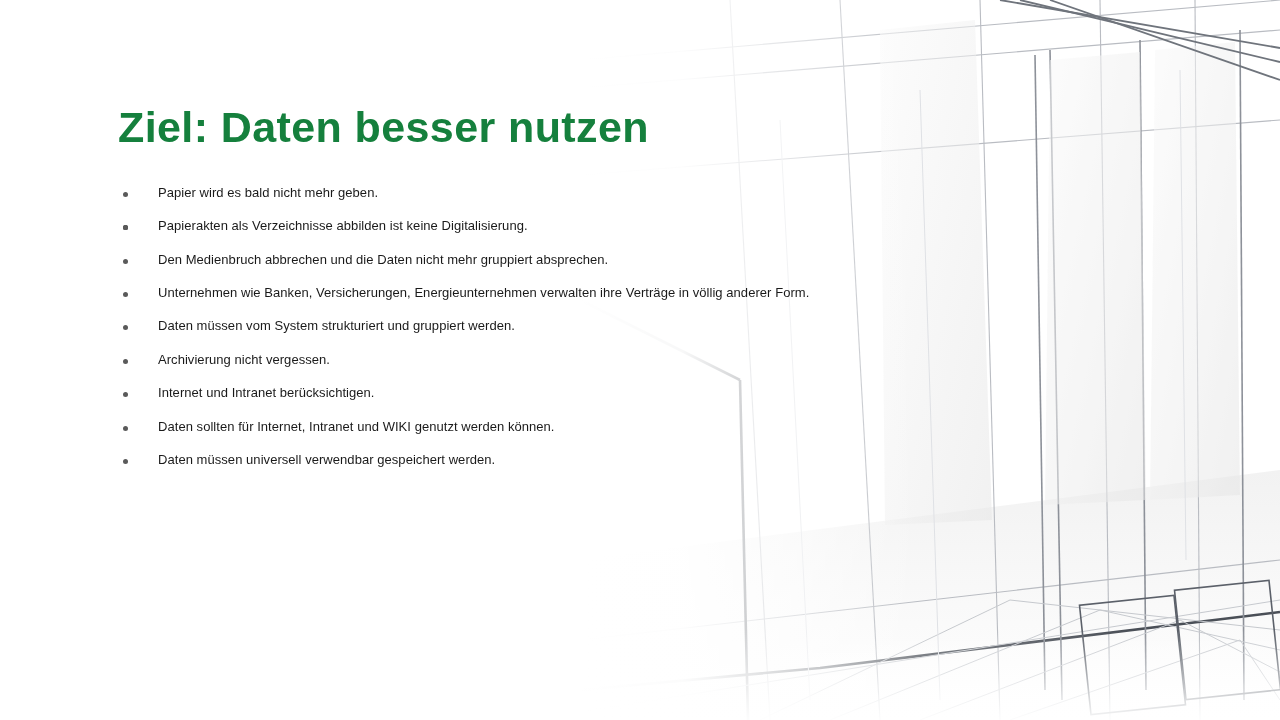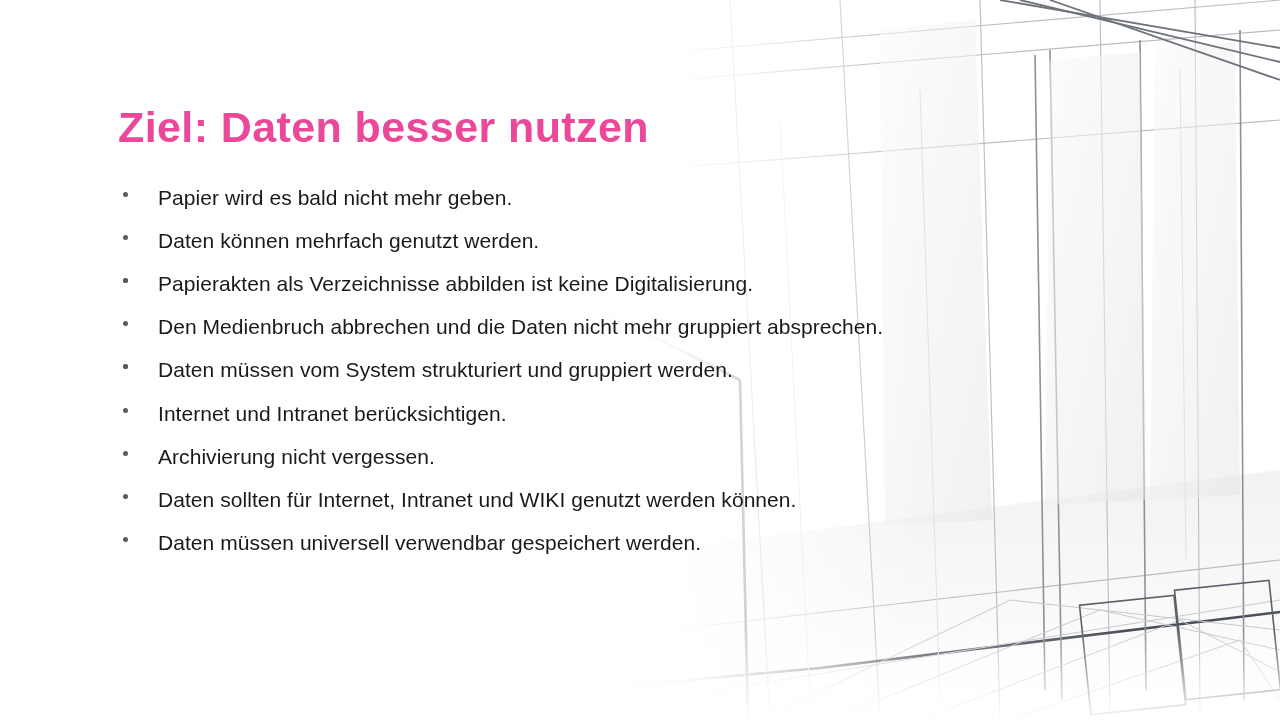--- a/index.html
+++ b/index.html
@@ -47,40 +47,40 @@
 
   
   .title {
     position: absolute;
     left: 118px;
     top: 103px;
     width: 900px;
     font-size: 43px;
     line-height: 1.15;
     font-weight: bold;
-    color: #ec4899;
+    color: #15803d;
     letter-spacing: 0.4px;
   }
 
   
   .body-list {
     position: absolute;
     left: 118px;
     top: 185px;
     width: 880px;
     margin: 0;
     padding: 0;
     list-style: none;
   }
   .bullet-row {
     position: relative;
     padding-left: 40px;
     margin-bottom: 17.5px;
     color: #1a1a1a;
-    font-size: 21px;
+    font-size: 13px;
     line-height: 1.22;
     letter-spacing: 0.05px;
   }
   .bullet-row .dot {
     position: absolute;
     left: 5px;
     top: 7px;
     width: 5px;
     height: 5px;
     border-radius: 50%;
@@ -174,50 +174,50 @@
 
   <div class="title">Ziel: Daten besser nutzen</div>
 
   <ul class="body-list">
     <li class="bullet-row">
       <span class="dot"></span>
       <span>Papier wird es bald nicht mehr geben.</span>
     </li>
     <li class="bullet-row">
       <span class="dot"></span>
-      <span>Daten können mehrfach genutzt werden.</span>
     </li>
     <li class="bullet-row">
       <span class="dot"></span>
     </li>
     <li class="bullet-row">
       <span class="dot"></span>
       <span>Papierakten als Verzeichnisse abbilden ist keine Digitalisierung.</span>
     </li>
     <li class="bullet-row">
       <span class="dot"></span>
       <span>Den Medienbruch abbrechen und die Daten nicht mehr gruppiert absprechen.</span>
     </li>
     <li class="bullet-row wrap">
       <span class="dot"></span>
+      <span>Unternehmen wie Banken, Versicherungen, Energieunternehmen verwalten ihre Verträge in völlig anderer Form.</span>
     </li>
     <li class="bullet-row">
       <span class="dot"></span>
       <span>Daten müssen vom System strukturiert und gruppiert werden.</span>
     </li>
     <li class="bullet-row">
       <span class="dot"></span>
+      <span>Archivierung nicht vergessen.</span>
+    </li>
+    <li class="bullet-row">
+      <span class="dot"></span>
       <span>Internet und Intranet berücksichtigen.</span>
     </li>
     <li class="bullet-row">
       <span class="dot"></span>
-      <span>Archivierung nicht vergessen.</span>
-    </li>
-    <li class="bullet-row">
-      <span class="dot"></span>
       <span>Daten sollten für Internet, Intranet und WIKI genutzt werden können.</span>
     </li>
     <li class="bullet-row">
       <span class="dot"></span>
       <span>Daten müssen universell verwendbar gespeichert werden.</span>
     </li>
   </ul>
 
 </div>
 

